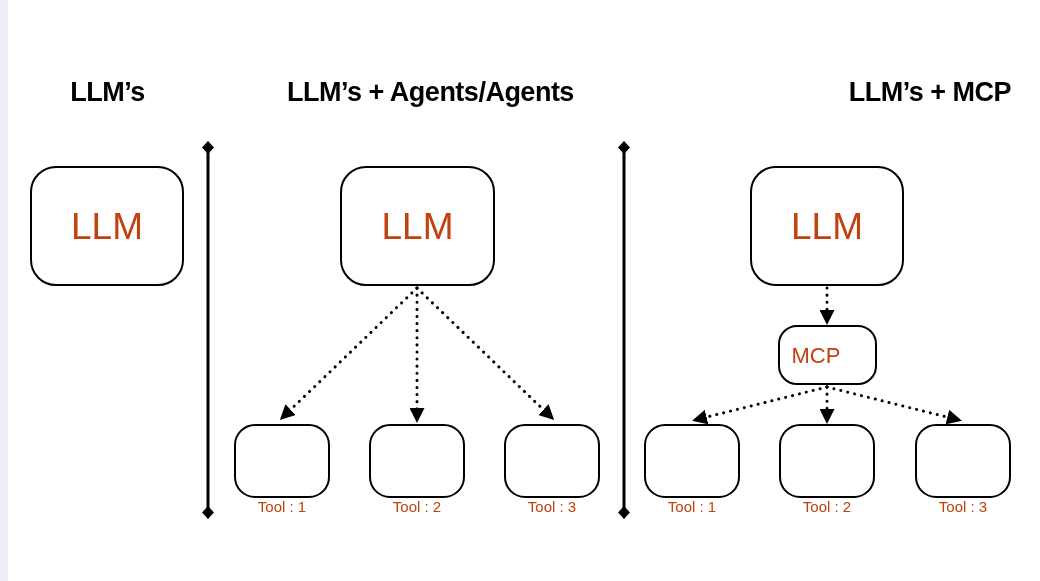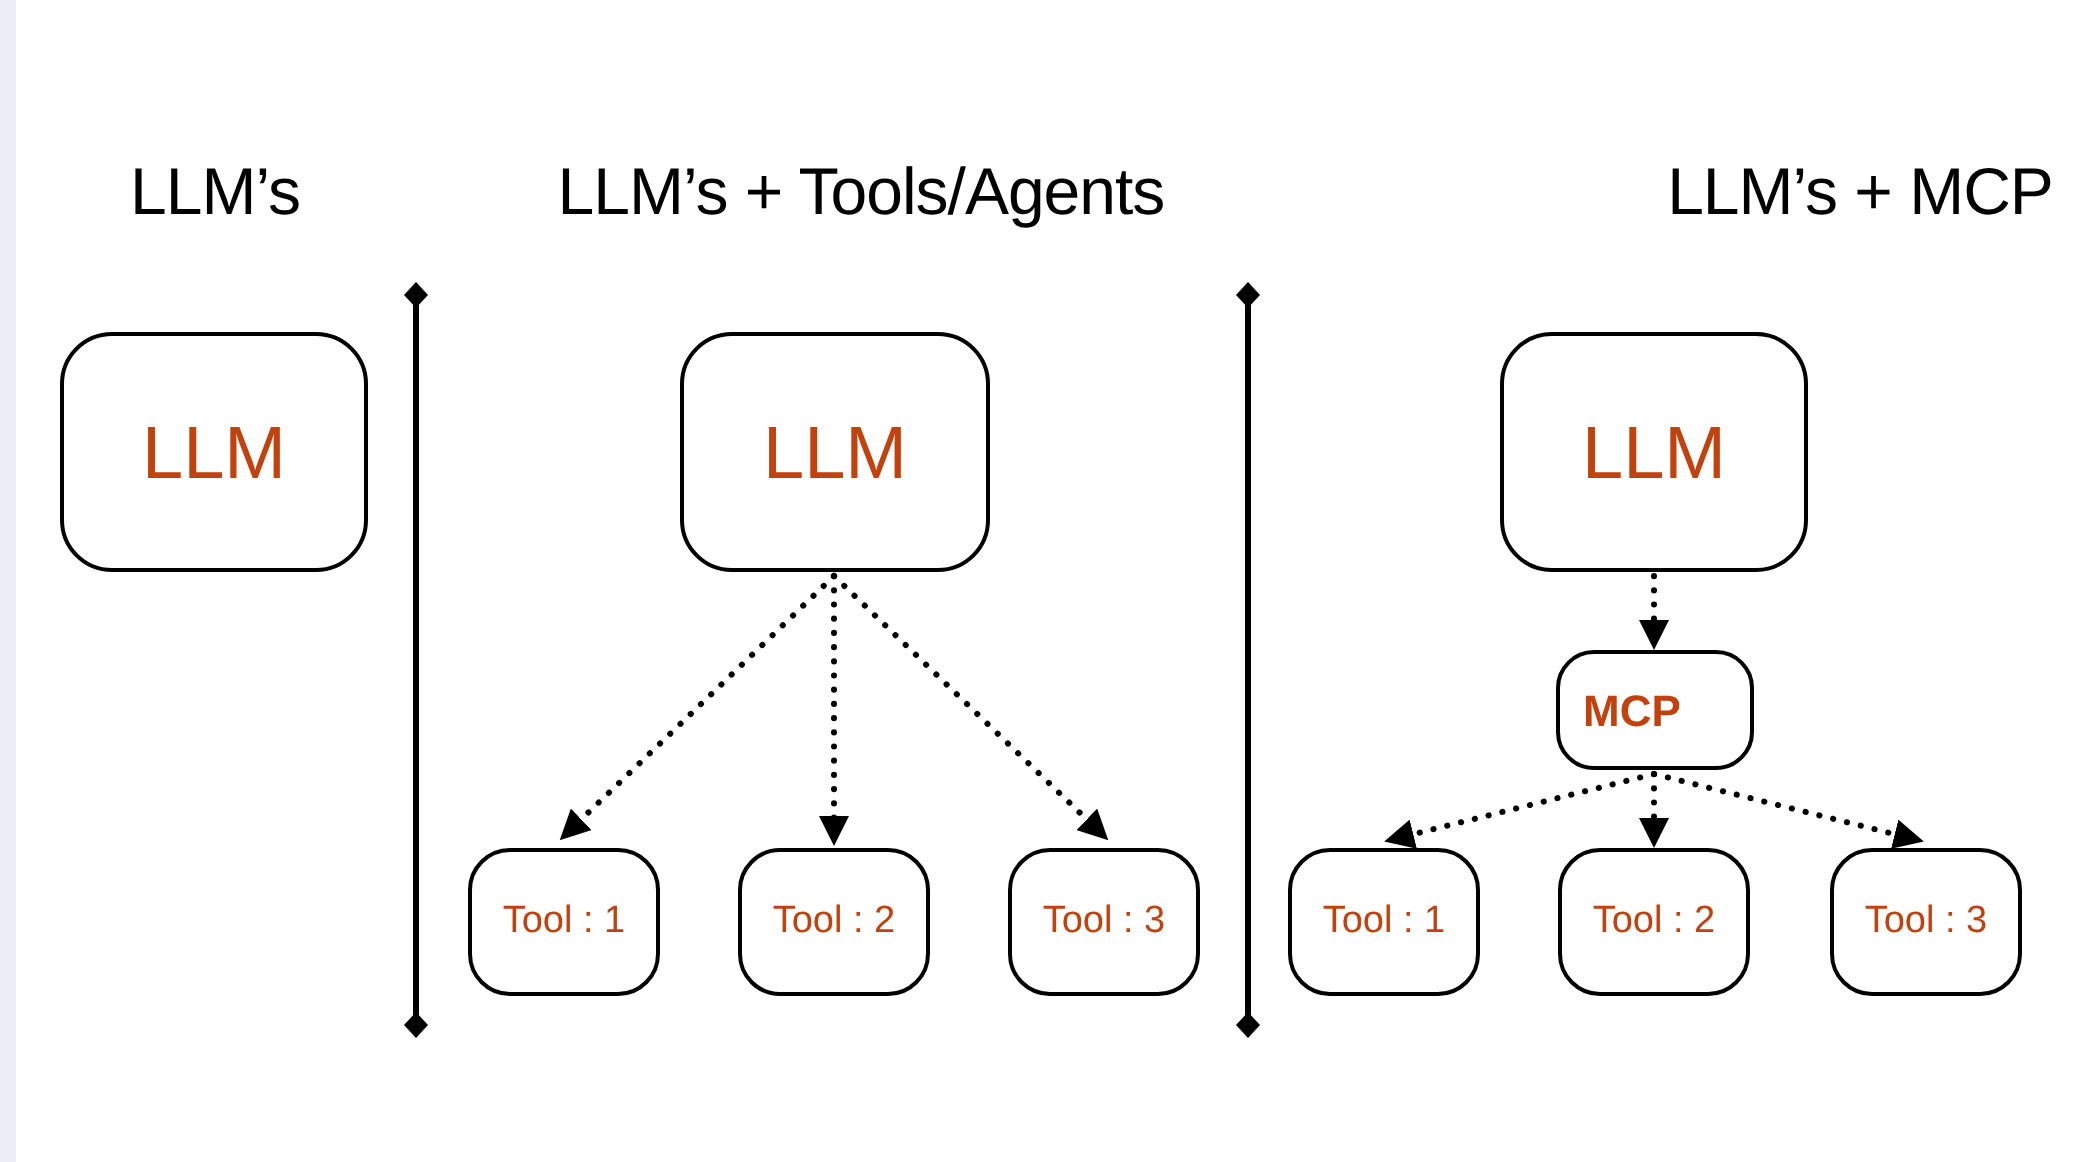--- a/index.html
+++ b/index.html
@@ -24,22 +24,22 @@
     background: #ebeef5;
   }
   #diagram-svg {
     position: absolute;
     left: 0;
     top: 0;
   }
   .col-heading {
     position: absolute;
     font-family: "Liberation Sans", sans-serif;
-    font-weight: normal;
-    font-size: 33px;
+    font-weight: bold;
+    font-size: 27px;
     letter-spacing: -0.5px;
     color: #000000;
     white-space: nowrap;
     text-align: center;
     line-height: 1;
   }
   #heading-llms        { left: 20px;  top: 79px; width: 175px; }
   #heading-tools       { left: 218px; top: 79px; width: 425px; }
   #heading-mcp         { left: 660px; top: 79px; width: 540px; }
 
@@ -47,21 +47,21 @@
     position: absolute;
     font-family: "Liberation Sans", sans-serif;
     color: #c2410c;
     white-space: nowrap;
     text-align: center;
     line-height: 1;
     pointer-events: none;
   }
   .node-label.big   { font-size: 37px; }
   .node-label.mid   { font-size: 22px; }
-  .node-label.small { font-size: 19px; }
+  .node-label.small { font-size: 15px; margin-top: 48px; }
 </style>
 </head>
 <body>
 
 <div id="canvas">
 
   <div id="left-edge-strip"></div>
 
   <svg id="diagram-svg" width="1040" height="581" viewBox="0 0 1040 581">
     <defs>
@@ -109,32 +109,32 @@
       <line x1="827" y1="387" x2="827" y2="421" marker-end="url(#arrow)"></line>
       <line x1="827" y1="387" x2="959" y2="420" marker-end="url(#arrow)"></line>
     </g>
 
     <rect x="645" y="425" width="94" height="72" rx="20" ry="20" fill="#ffffff" stroke="#000000" stroke-width="2"></rect>
     <rect x="780" y="425" width="94" height="72" rx="20" ry="20" fill="#ffffff" stroke="#000000" stroke-width="2"></rect>
     <rect x="916" y="425" width="94" height="72" rx="20" ry="20" fill="#ffffff" stroke="#000000" stroke-width="2"></rect>
   </svg>
 
   <div class="col-heading" id="heading-llms">LLM’s</div>
-  <div class="col-heading" id="heading-tools">LLM’s + Tools/Agents</div>
+  <div class="col-heading" id="heading-tools">LLM’s + Agents/Agents</div>
   <div class="col-heading" id="heading-mcp">LLM’s + MCP</div>
 
   <div class="node-label big" style="left:31px; top:208px; width:152px;">LLM</div>
 
   <div class="node-label big" style="left:341px; top:208px; width:153px;">LLM</div>
 
   <div class="node-label small" style="left:235px; top:451px; width:94px;">Tool : 1</div>
   <div class="node-label small" style="left:370px; top:451px; width:94px;">Tool : 2</div>
   <div class="node-label small" style="left:505px; top:451px; width:94px;">Tool : 3</div>
 
   <div class="node-label big" style="left:751px; top:208px; width:152px;">LLM</div>
 
-  <div class="node-label mid" style="left:779px; top:345px; width:74px;font-weight:bold;">MCP</div>
+  <div class="node-label mid" style="left:779px; top:345px; width:74px;">MCP</div>
 
   <div class="node-label small" style="left:645px; top:451px; width:94px;">Tool : 1</div>
   <div class="node-label small" style="left:780px; top:451px; width:94px;">Tool : 2</div>
   <div class="node-label small" style="left:916px; top:451px; width:94px;">Tool : 3</div>
 
 </div>
 
 </body></html>

